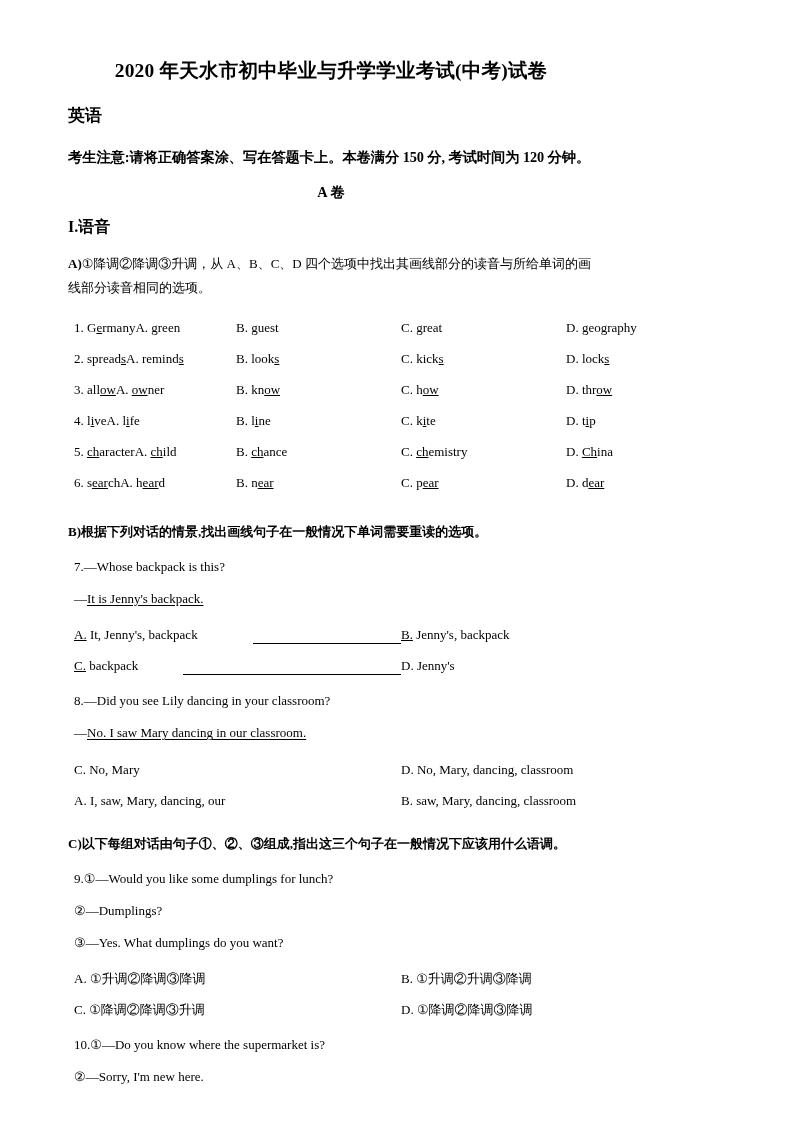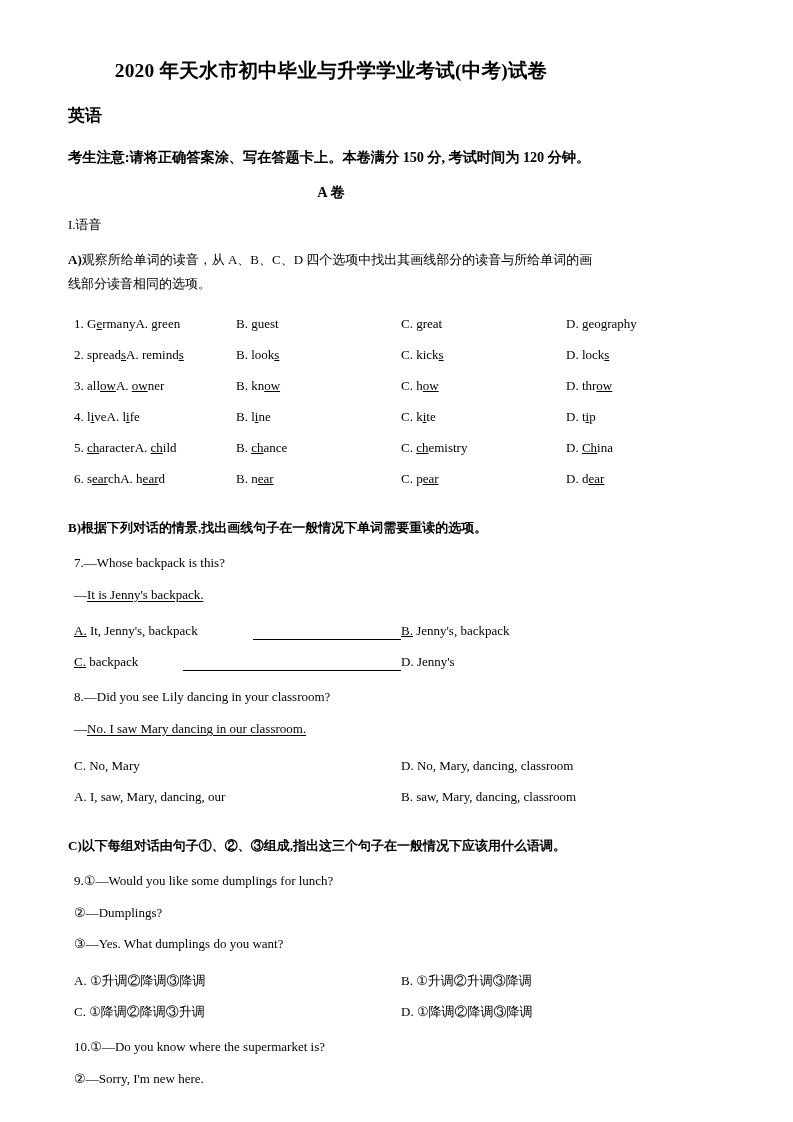--- a/index.html
+++ b/index.html
@@ -41,22 +41,22 @@
     line-height: 1.4;
     letter-spacing: -0.1px;
   }
   .paper-label {
     text-align: center;
     font-size: 14.3px;
     font-weight: bold;
     margin: 0 0 14px 0;
   }
   .sec-head {
-    font-size: 13px;
-    font-weight: normal;
+    font-size: 16px;
+    font-weight: bold;
     margin: 1px 0 13px 0;
     line-height: 1.4;
   }
   .sub-head {
     font-size: 13px;
     font-weight: bold;
     margin: 0 0 12px 0;
     line-height: 1.85;
   }
   .sub-head .norm { font-weight: normal; }
@@ -107,21 +107,21 @@
 
 <div class="page">
 
   <h1 class="title-main">2020 年天水市初中毕业与升学学业考试(中考)试卷</h1>
   <h2 class="title-sub">英语</h2>
   <p class="notice">考生注意:请将正确答案涂、写在答题卡上。本卷满分 150 分, 考试时间为 120 分钟。</p>
   <p class="paper-label">A 卷</p>
 
   <h3 class="sec-head">I.语音</h3>
 
-  <p class="sub-head"><span>A)</span><span class="norm">观察所给单词的读音，从 A、B、C、D 四个选项中找出其画线部分的读音与所给单词的画线部分读音相同的选项。</span></p>
+  <p class="sub-head"><span>A)</span><span class="norm">①降调②降调③升调，从 A、B、C、D 四个选项中找出其画线部分的读音与所给单词的画线部分读音相同的选项。</span></p>
 
   <div>
     <div class="prow">
       <span class="c c1"><span>1.</span> <span>G</span><u>e</u><span>rmany</span><span>A.</span> <span></span><u>g</u><span>reen</span></span>
       <span class="c c2"><span>B.</span> <span></span><u>g</u><span>uest</span></span>
       <span class="c c3"><span>C.</span> <span></span><u>g</u><span>reat</span></span>
       <span class="c c4"><span>D.</span> <span></span><u>g</u><span>eography</span></span>
     </div>
 
     <div class="prow">
@@ -181,21 +181,21 @@
 
   <div class="orow">
     <span class="oa"><span>C.</span> <span>No, Mary</span></span>
     <span class="ob"><span>D.</span> <span>No, Mary, dancing, classroom</span></span>
   </div>
   <div class="orow">
     <span class="oa"><span>A.</span> <span>I, saw, Mary, dancing, our</span></span>
     <span class="ob"><span>B.</span> <span>saw, Mary, dancing, classroom</span></span>
   </div>
 
-  <p class="sub-head" style="margin-top:22px;"><span>C)</span><span>以下每组对话由句子①、②、③组成,指出这三个句子在一般情况下应该用什么语调。</span></p>
+  <p class="sub-head" style="margin-top:16px;"><span>C)</span><span>以下每组对话由句子①、②、③组成,指出这三个句子在一般情况下应该用什么语调。</span></p>
 
   <p class="qline tight"><span>9.</span><span>①—Would you like some dumplings for lunch?</span></p>
   <p class="qline tight">②—Dumplings?</p>
   <p class="qline tight">③—Yes. What dumplings do you want?</p>
 
   <div class="orow">
     <span class="oa"><span>A.</span> <span>①升调②降调③降调</span></span>
     <span class="ob"><span>B.</span> <span>①升调②升调③降调</span></span>
   </div>
   <div class="orow">

